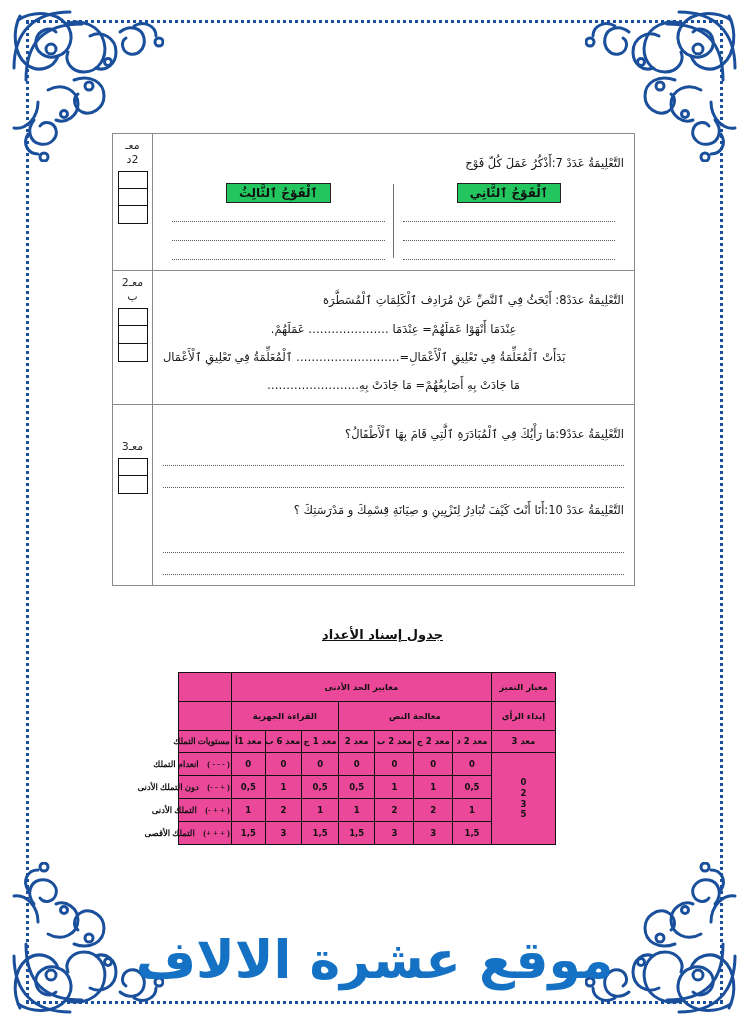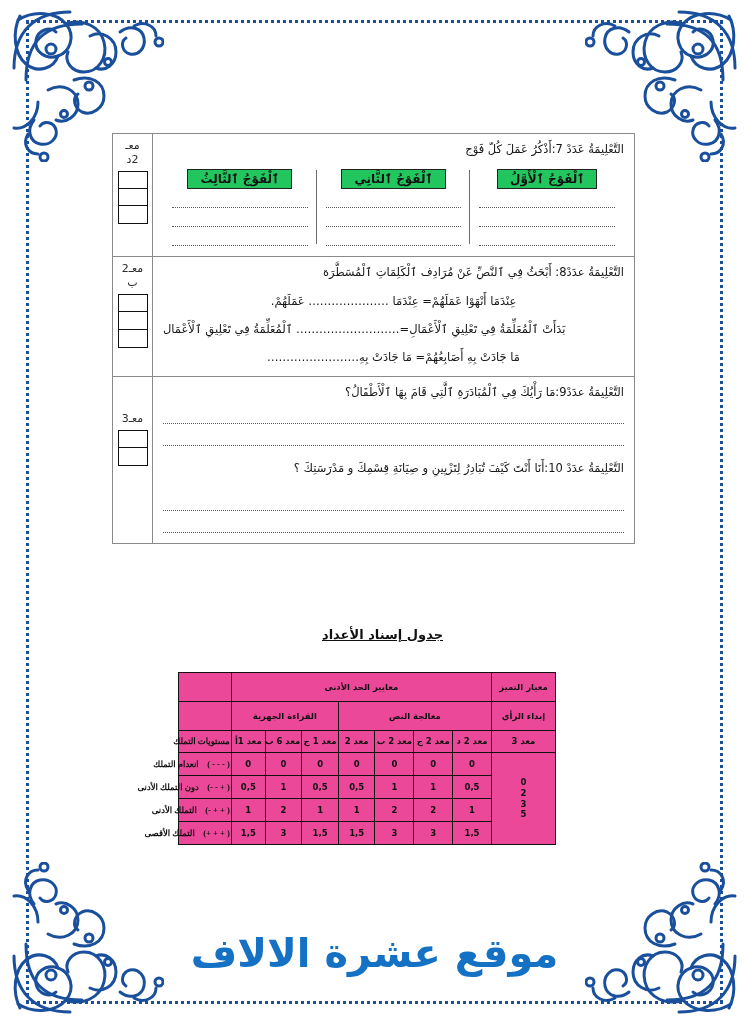--- a/index.html
+++ b/index.html
@@ -54,20 +54,21 @@
     flex-direction: row;
     border-bottom: 1px solid #8a8a8a;
   }
   .band:last-child { border-bottom: none; }
 
   .band-body {
     flex: 1 1 auto;
     padding: 7px 10px 10px 10px;
     box-sizing: border-box;
     min-width: 0;
+    margin-top: 14px;
   }
   .score-col {
     flex: 0 0 40px;
     border-right: 1px solid #8a8a8a;
     box-sizing: border-box;
     padding: 5px 2px 4px 2px;
     text-align: center;
   }
   .score-label {
     font-size: 11px;
@@ -197,21 +198,21 @@
   td.excel-vals { font-size: 9px; line-height: 1.45; font-weight: bold; }
   .sign { font-weight: bold; letter-spacing: 1px; }
 
   
   .watermark {
     position: absolute;
     left: 0; right: 0;
     top: 930px;
     text-align: center;
     font-family: "DejaVu Sans", "Liberation Sans", sans-serif;
-    font-size: 40px;
+    font-size: 52px;
     font-weight: bold;
     color: #1471c4;
     direction: rtl;
     letter-spacing: 1px;
   }
 </style>
 </head>
 <body>
 
 <div class="page">
@@ -319,26 +320,20 @@
     </svg>
   </div>
 
   <div class="sheet">
 
     <div class="band">
       <div class="band-body">
         <div class="instruction">التَّعْلِيمَةُ عَدَدْ 7:أَذْكُرُ عَمَلَ كُلّ فَوْج</div>
         <div class="groups">
 
-          <div class="group-col">
-            <div class="group-title">ٱلْفَوْجُ ٱلْأَوَّلُ</div>
-            <div class="dots-line"></div>
-            <div class="dots-line"></div>
-            <div class="dots-line"></div>
-          </div>
 
           <div class="group-col">
             <div class="group-title">ٱلْفَوْجُ ٱلثَّانِي</div>
             <div class="dots-line"></div>
             <div class="dots-line"></div>
             <div class="dots-line"></div>
           </div>
 
           <div class="group-col">
             <div class="group-title">ٱلْفَوْجُ ٱلثَّالِثُ</div>

